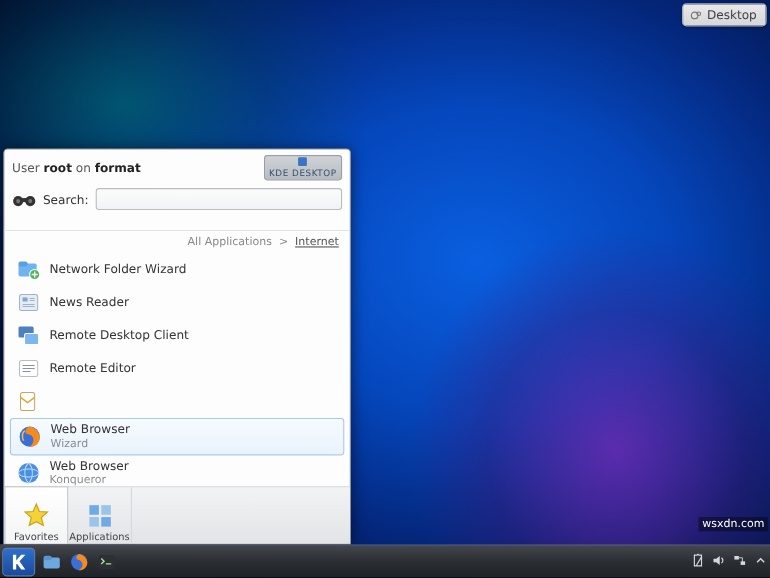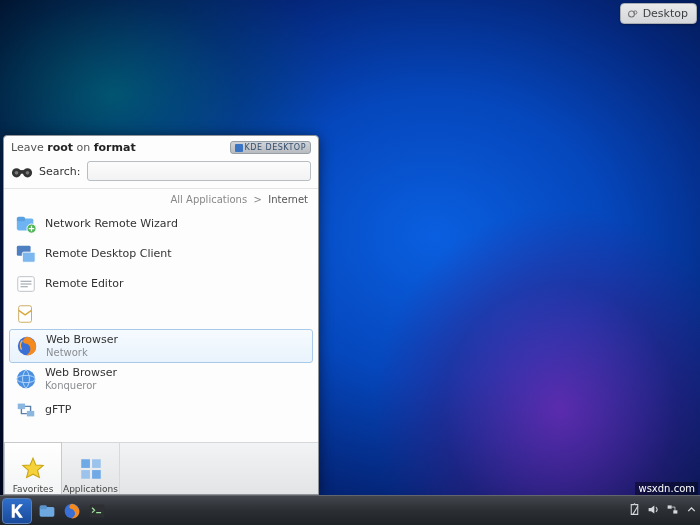--- a/index.html
+++ b/index.html
@@ -52,21 +52,21 @@
     width: 22px; height: 22px;
     display: flex; align-items: center; justify-content: center;
     margin-right: 3px;
   }
   .tray {
     margin-left: auto; display: flex; align-items: center; gap: 6px;
     padding-right: 2px;
   }
   .tray svg { width: 13px; height: 13px; }
   .watermark {
-    position: absolute; right: 2px; bottom: 30px;
+    position: absolute; right: 2px; bottom: 42px;
     color: #fff; background: rgba(0,0,0,0.4);
     font-size: 10px; padding: 1px 3px;
   }
   
   .kickoff {
     position: absolute; left: 3px; bottom: 30px;
     width: 316px; height: 360px;
     background: #fdfdfd;
     border: 1px solid #8f9398;
     border-radius: 4px 4px 0 0;
@@ -79,44 +79,44 @@
     color: #555;
   }
   .ko-head b { color: #222; font-weight: bold; }
   .kde-badge {
     background: linear-gradient(#cfd3d8,#b8bcc1);
     border: 1px solid #97a0a7;
     border-radius: 3px;
     font-size: 8px; letter-spacing: 0.5px;
     padding: 1px 4px;
     color: #35506f;
-    display: flex; align-items: center; gap: 2px;
+    display: flex; align-items: center; gap: 2px; flex-direction: column;
   }
   .kde-badge .sq { width: 8px; height: 8px; background: #3a75c4; border-radius: 1px; }
   .ko-search {
     display: flex; align-items: center; gap: 6px;
-    padding: 2px 7px 7px 7px;
+    padding: 2px 7px 18px 7px;
     border-bottom: 1px solid #e2e4e6;
   }
   .ko-search svg { width: 22px; height: 18px; }
   .ko-search label { color: #333; font-size: 11px; }
   .ko-search input {
     flex: 1; height: 20px;
     border: 1px solid #b8bdc2;
     background: linear-gradient(#fcfcfc,#f2f3f4);
     border-radius: 3px;
     padding: 0 5px;
     font-size: 11px;
   }
   .ko-bread {
     text-align: right; color: #888;
     font-size: 10px;
     padding: 5px 10px 4px 0;
   }
-  .ko-bread .cur { color: #555; }
+  .ko-bread .cur { color: #555; text-decoration: underline; }
   .ko-list {
     flex: 1; overflow: hidden;
     padding: 0 5px;
   }
   .ko-item {
     display: flex; align-items: center; gap: 8px;
     padding: 4px 6px;
     border-radius: 3px;
     color: #333;
     min-height: 28px;
@@ -162,21 +162,21 @@
   <svg viewBox="0 0 16 16">
       <circle cx="6" cy="8" r="4" fill="none" stroke="#777" stroke-width="1.4"></circle>
       <circle cx="11" cy="6" r="2.2" fill="none" stroke="#777" stroke-width="1.3"></circle>
     </svg>
   <span>Desktop</span>
 </div>
 
 <div class="kickoff">
   <div class="ko-head">
     <span>
-      <span>Leave </span><b>root</b><span> on </span><b>format</b>
+      <span>User </span><b>root</b><span> on </span><b>format</b>
     </span>
     <span class="kde-badge">
       <span class="sq"></span>
       <span>KDE DESKTOP</span>
     </span>
   </div>
   <div class="ko-search">
     <svg viewBox="0 0 24 18">
         <circle cx="6" cy="11" r="5" fill="#333"></circle>
         <circle cx="18" cy="11" r="5" fill="#333"></circle>
@@ -197,21 +197,36 @@
     <div class="ko-item">
       <span class="ic">
           <svg viewBox="0 0 24 24" width="22" height="22">
             <rect x="2" y="6" width="18" height="13" rx="2" fill="#6fb4f2"></rect>
             <rect x="2" y="4" width="9" height="5" rx="2" fill="#5a9fe0"></rect>
             <circle cx="18" cy="17" r="5" fill="#4fb556" stroke="#fff" stroke-width="1"></circle>
             <path d="M18 14v6M15 17h6" stroke="#fff" stroke-width="1.4"></path>
           </svg>
         </span>
       <span class="tx">
-          <span>Network Remote Wizard</span>
+          <span>Network Folder Wizard</span>
+        </span>
+    </div>
+    <div class="ko-item">
+      <span class="ic">
+          <svg viewBox="0 0 24 24" width="22" height="22">
+            <rect x="3" y="4" width="18" height="16" rx="2" fill="#e6ecf2" stroke="#9db4cb"></rect>
+            <rect x="6" y="7" width="5" height="4" fill="#7fa7d0"></rect>
+            <line x1="13" y1="8" x2="18" y2="8" stroke="#9db4cb"></line>
+            <line x1="13" y1="10" x2="18" y2="10" stroke="#9db4cb"></line>
+            <line x1="6" y1="14" x2="18" y2="14" stroke="#9db4cb"></line>
+            <line x1="6" y1="16" x2="18" y2="16" stroke="#9db4cb"></line>
+          </svg>
+        </span>
+      <span class="tx">
+          <span>News Reader</span>
         </span>
     </div>
     <div class="ko-item">
       <span class="ic">
           <svg viewBox="0 0 24 24" width="22" height="22">
             <rect x="2" y="3" width="15" height="11" rx="1.5" fill="#4e7fc0"></rect>
             <rect x="8" y="10" width="14" height="11" rx="1.5" fill="#7db7ef" stroke="#fff"></rect>
           </svg>
         </span>
       <span class="tx">
@@ -242,21 +257,21 @@
     <div class="ko-item sel">
       <span class="ic">
           <svg viewBox="0 0 24 24" width="22" height="22">
             <circle cx="12" cy="12" r="10" fill="#3a6fd6"></circle>
             <path d="M12 2 C18 3 22 8 22 13 C22 19 16 23 11 22 C16 20 17 14 14 11 C12 9 9 10 8 8 C7 6 9 3 12 2 Z" fill="#f58a1f"></path>
             <path d="M7 6 C5 8 4 12 6 16" fill="none" stroke="#f9b55c" stroke-width="1.5"></path>
           </svg>
         </span>
       <span class="tx">
           <span>Web Browser</span>
-          <span class="sub">Network</span>
+          <span class="sub">Wizard</span>
         </span>
     </div>
     <div class="ko-item">
       <span class="ic">
           <svg viewBox="0 0 24 24" width="22" height="22">
             <circle cx="12" cy="12" r="10" fill="#4a8fe0"></circle>
             <ellipse cx="12" cy="12" rx="10" ry="4" fill="none" stroke="#bcdcff"></ellipse>
             <path d="M12 2 C7 7 7 17 12 22 C17 17 17 7 12 2" fill="none" stroke="#bcdcff"></path>
           </svg>
         </span>

